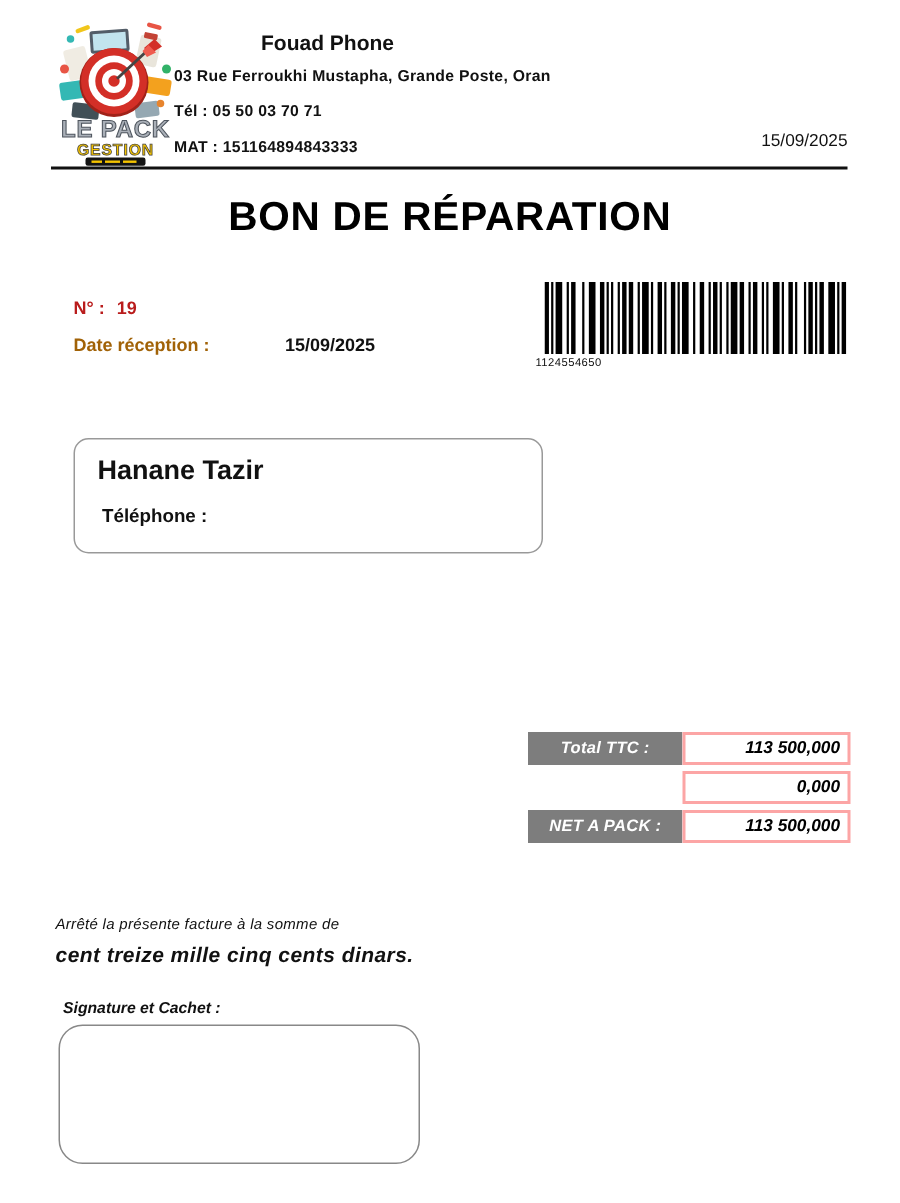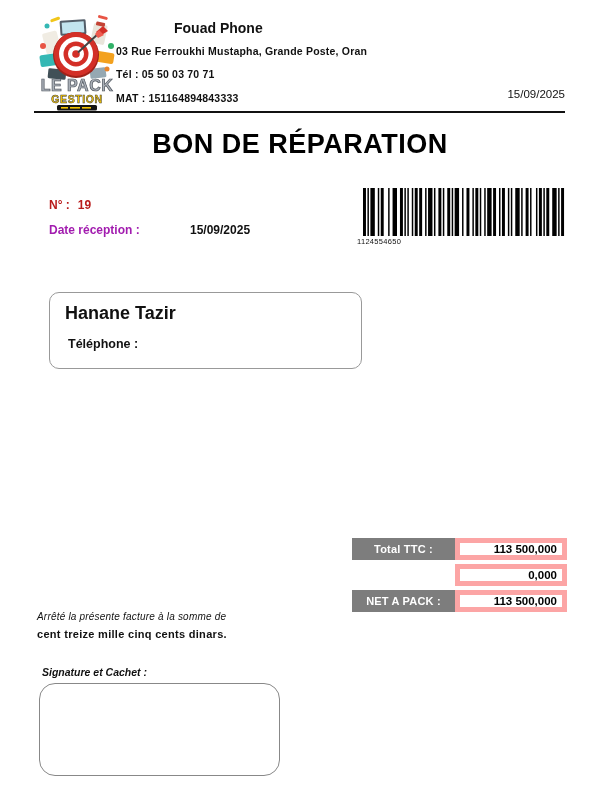--- a/index.html
+++ b/index.html
@@ -28,57 +28,57 @@
   .doc-title {
     left: 0; top: 129px; width: 600px;
     text-align: center;
     font-size: 27px; font-weight: bold; color: #000;
     letter-spacing: 0.5px;
   }
 
   
   .order-number { left: 49px; top: 198px; font-size: 12px; font-weight: bold; color: #b91c1c; }
   .order-number .val { margin-left: 8px; }
-  .reception-row { left: 49px; top: 223px; font-size: 12px; font-weight: bold; color: #a21caf; }
+  .reception-row { left: 49px; top: 223px; font-size: 12px; font-weight: bold; color: #a16207; }
   .reception-value { left: 190px; top: 223px; font-size: 12px; font-weight: bold; color: #111; }
 
   
   .barcode-box { left: 363px; top: 188px; width: 204px; height: 48px; }
   .barcode-number { left: 357px; top: 237px; font-size: 7.5px; color: #111; letter-spacing: 0.3px; }
 
   
   .customer-title { left: 48px; top: 264px; font-size: 15px; font-weight: bold; color: #000; letter-spacing: 0.2px; }
   .customer-box {
     left: 49px; top: 292px; width: 313px; height: 77px;
     border: 1px solid #999; border-radius: 10px; background: #fff;
   }
   .customer-name { left: 65px; top: 303px; font-size: 18px; font-weight: bold; color: #111; }
   .customer-phone { left: 68px; top: 337px; font-size: 12.5px; font-weight: bold; color: #111; }
 
   
-  .totals { left: 352px; top: 538px; width: 197px; }
+  .totals { left: 352px; top: 488px; width: 197px; font-style: italic; }
   .totals-row { position: relative; height: 22px; margin-bottom: 4px; }
   .totals-label {
     position: absolute; left: 0; top: 0; width: 103px; height: 22px;
     background: #7d7d7d; color: #ffffff;
     font-size: 11px; font-weight: bold;
     display: flex; align-items: center; justify-content: center;
     letter-spacing: 0.2px;
   }
   .totals-value {
     position: absolute; left: 103px; top: 0; width: 112px; height: 22px;
-    background: #ffffff; border: 5px solid #fca5a5;
+    background: #ffffff; border: 2px solid #fca5a5;
     color: #000; font-size: 11.5px; font-weight: bold;
     display: flex; align-items: center; justify-content: flex-end;
     padding-right: 5px;
   }
 
   
   .words-line1 { left: 37px; top: 611px; font-size: 10px; font-style: italic; color: #111; letter-spacing: 0.2px; }
-  .words-line2 { left: 37px; top: 628px; font-size: 11px; font-weight: bold; color: #111; letter-spacing: 0.3px; }
+  .words-line2 { left: 37px; top: 628px; font-size: 14px; font-style: italic; font-weight: bold; color: #111; letter-spacing: 0.3px; }
 
   
   .signature-label { left: 42px; top: 666px; font-size: 10.5px; font-style: italic; font-weight: bold; color: #111; }
   .signature-box {
     left: 39px; top: 683px; width: 241px; height: 93px;
     border: 1px solid #888; border-radius: 16px; background: #fff;
   }
 </style>
 </head>
 <body>

